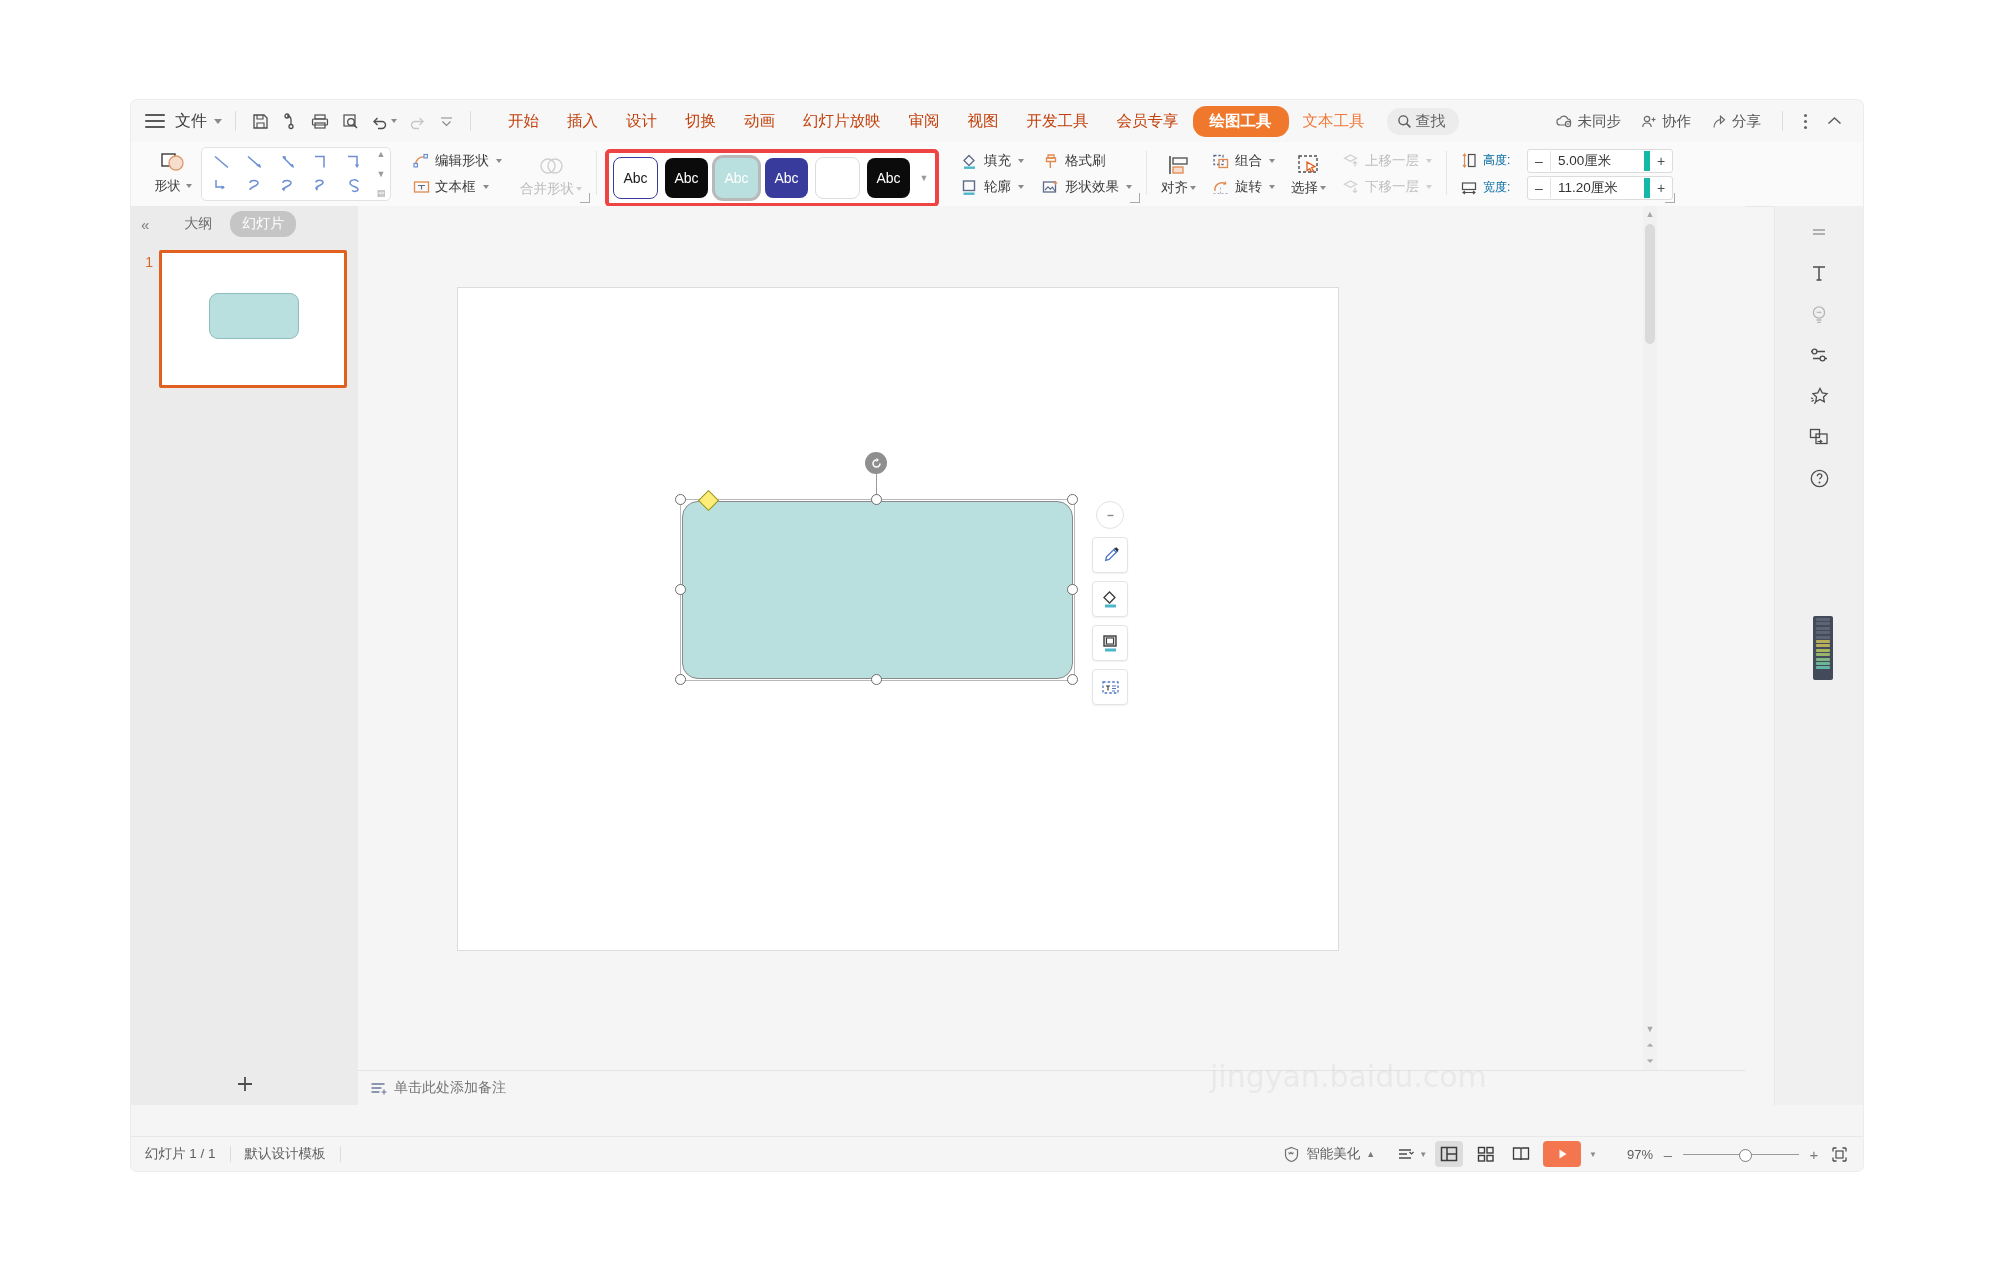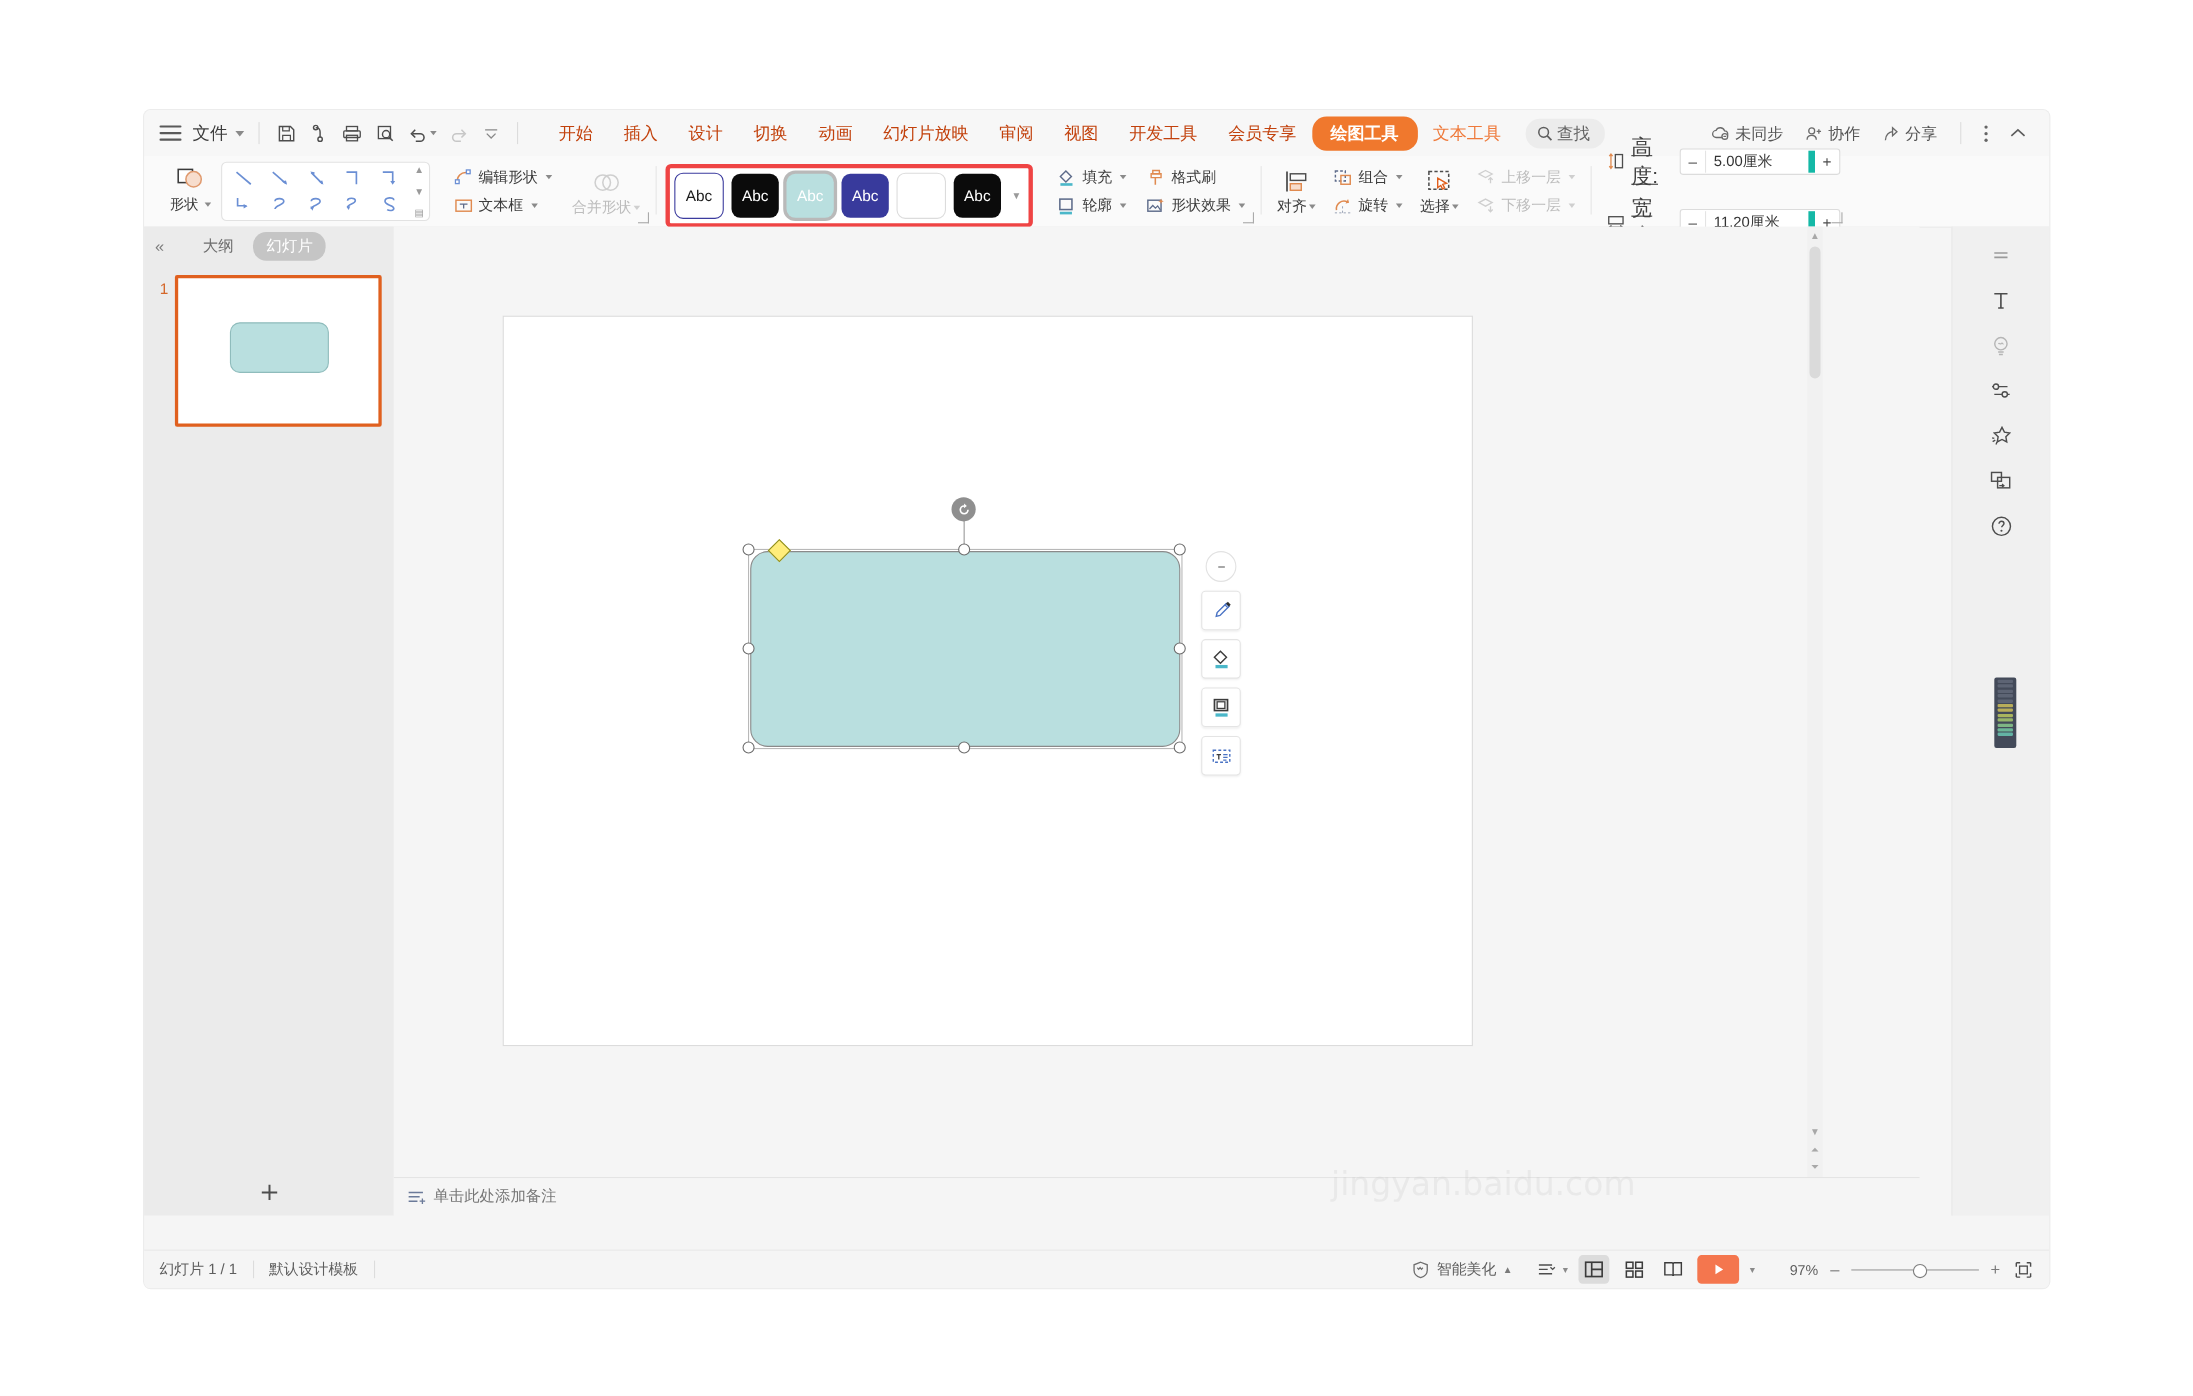--- a/index.html
+++ b/index.html
@@ -68,21 +68,21 @@
   .style-gallery{
     height:50px;margin-top:7px;background:#fff;border:4px solid #ef4444;border-radius:5px;
     display:flex;align-items:center;padding:0 4px;gap:7px;position:relative;
   }
   .style-sw{width:43px;height:40px;border-radius:8px;display:flex;align-items:center;justify-content:center;font-size:14px;cursor:pointer;}
   .style-sel{box-shadow:0 0 0 3px #b9b9b9;}
   .sg2-scroll{width:14px;height:42px;display:flex;flex-direction:column;justify-content:center;align-items:center;font-size:9px;color:#9a9a9a;}
 
   .dim-grp{display:flex;flex-direction:column;justify-content:center;height:64px;gap:3px;padding-left:6px;}
   .dim-row{display:flex;align-items:center;gap:6px;}
-  .dim-lbl{font-size:19px;color:#404040;width:38px;text-decoration:underline;}
+  .dim-lbl{font-size:12px;color:#0369a1;width:38px;}
   .spinner{display:flex;align-items:center;border:1px solid #dcdcdc;border-radius:3px;background:#fff;height:22px;overflow:hidden;}
   .spin-btn{width:22px;height:20px;display:flex;align-items:center;justify-content:center;font-size:14px;color:#4b4b4b;cursor:pointer;}
   .spin-val{width:86px;height:20px;border-left:1px solid #e4e4e4;border-right:6px solid #14b8a6;display:flex;align-items:center;padding-left:7px;font-size:13.5px;color:#333;}
   .dlg-launch{position:absolute;right:6px;bottom:3px;width:9px;height:9px;border-right:1px solid #aaa;border-bottom:1px solid #aaa;}
 
   
   .workarea{position:absolute;left:0;top:106px;width:100%;bottom:66px;}
 
   .leftpane{position:absolute;left:0;top:0;width:227px;bottom:0;background:#ebebeb;}
   .lp-head{height:36px;display:flex;align-items:center;}

